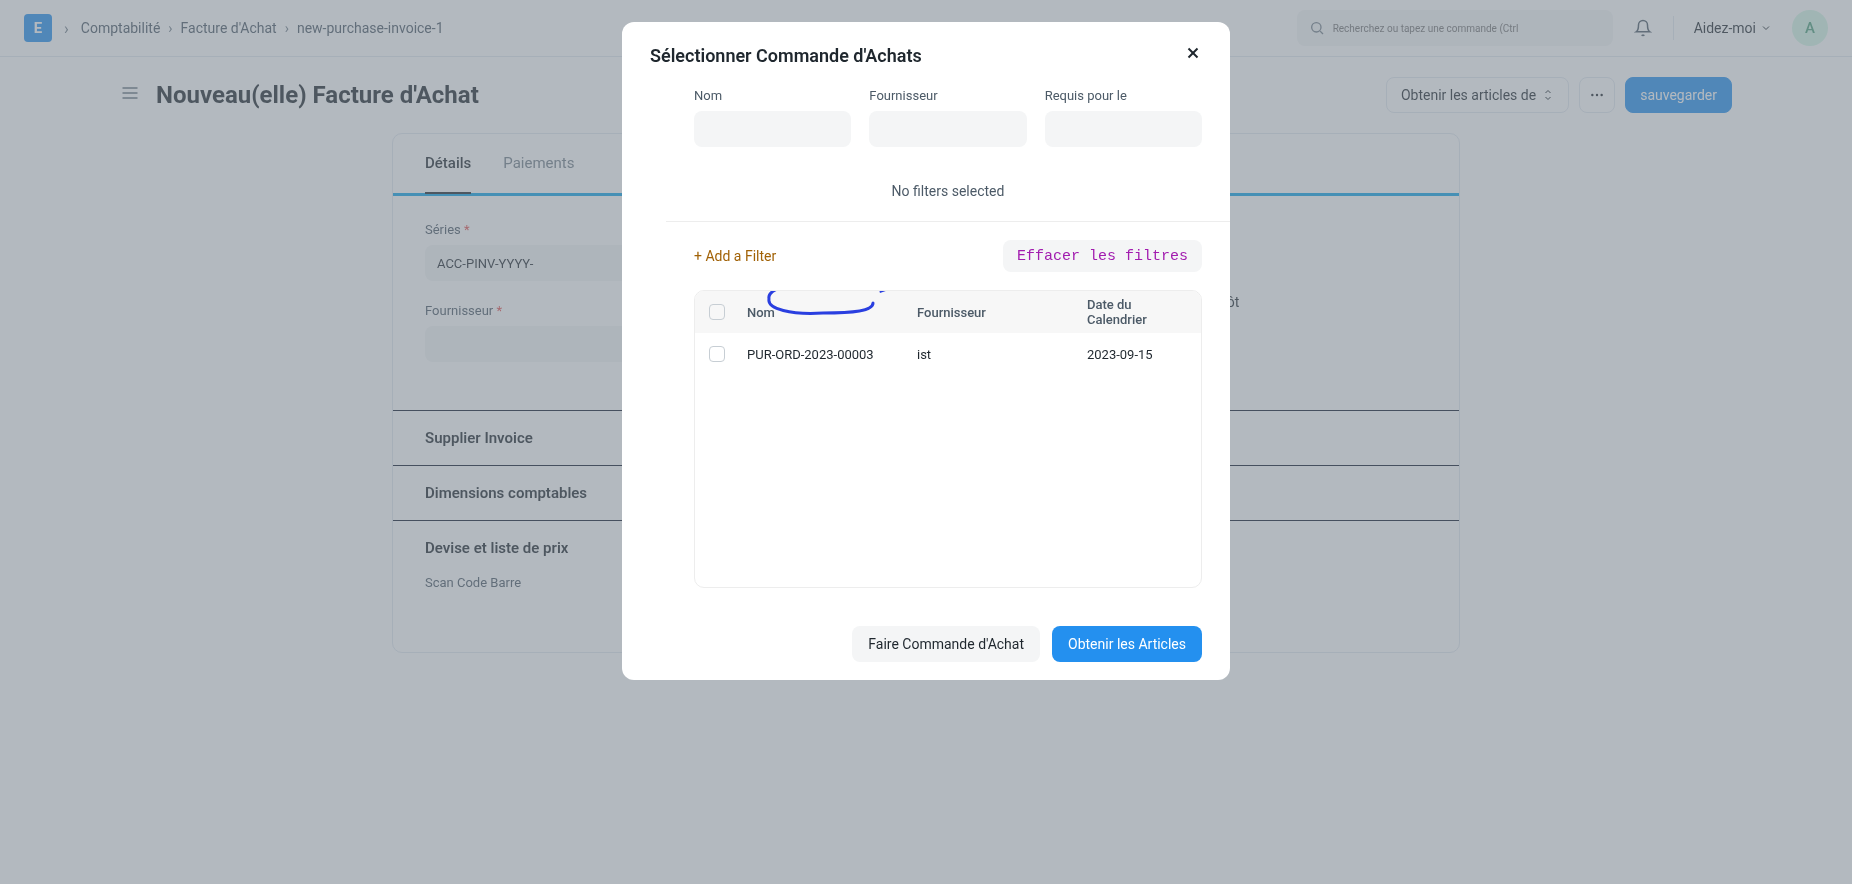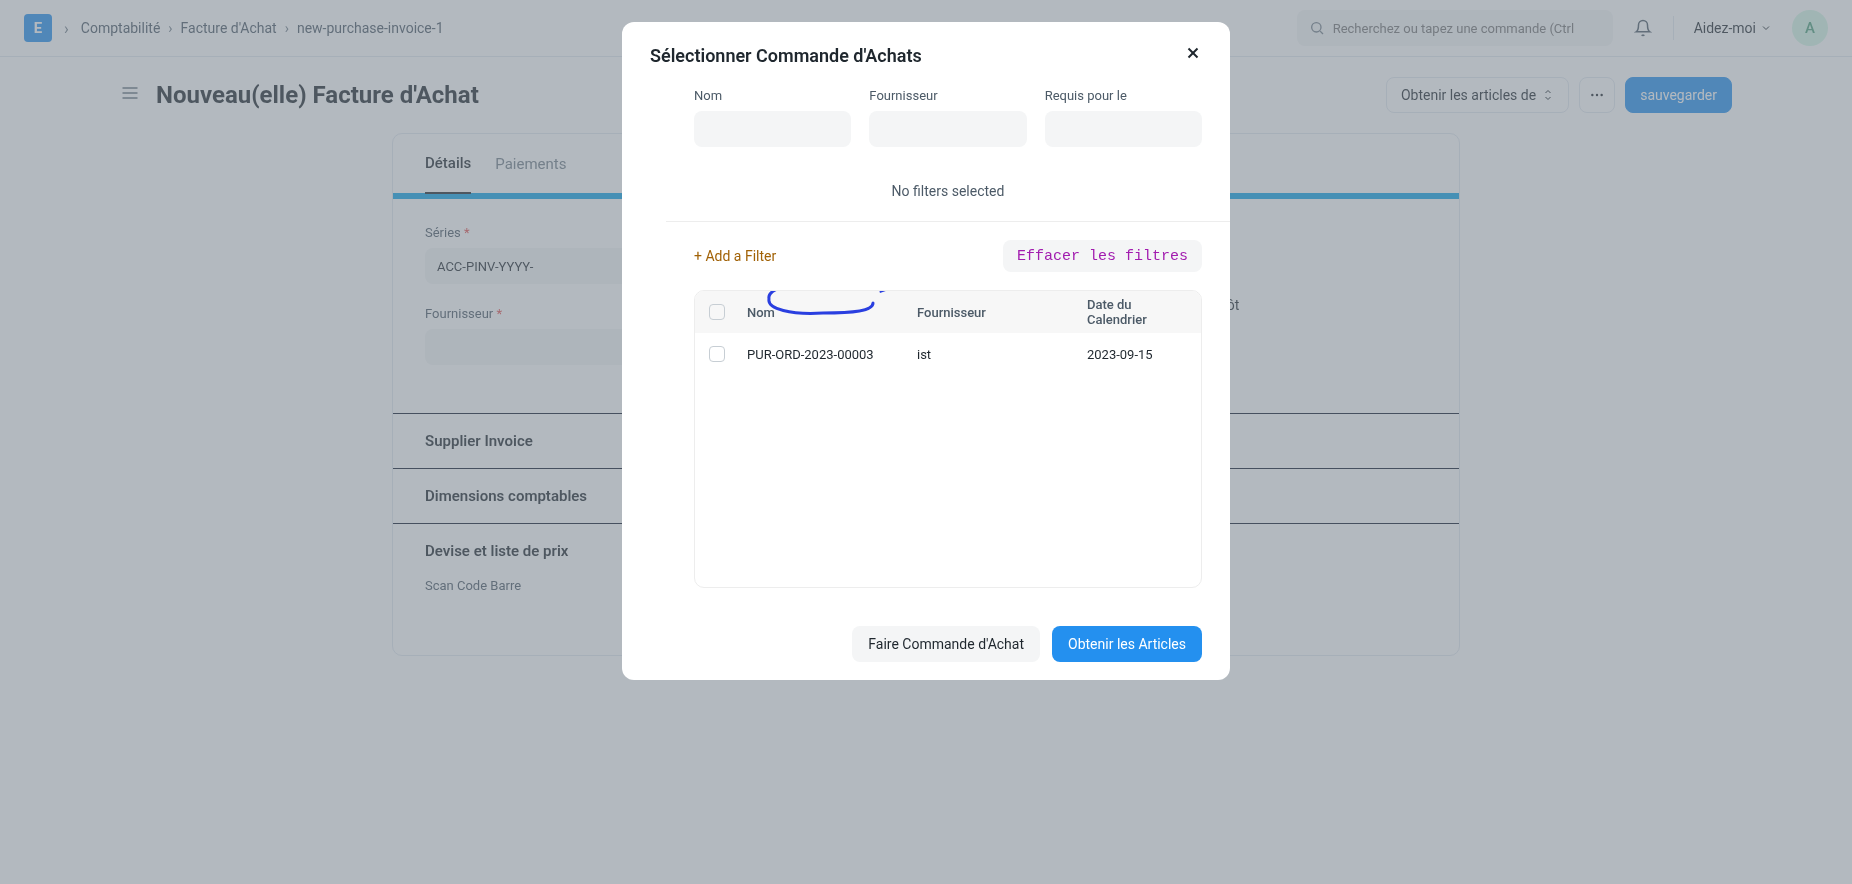--- a/index.html
+++ b/index.html
@@ -6,39 +6,39 @@
   body { background: #fff; color: #1f272e; overflow: hidden; width: 1852px; height: 884px; position: relative; }
   
   
   .topbar { height: 57px; display: flex; align-items: center; padding: 0 24px; border-bottom: 1px solid #e2e8f0; gap: 12px; }
   .logo { width: 28px; height: 28px; background: #2490ef; border-radius: 4px; color:#fff; display:flex;align-items:center;justify-content:center;font-weight:700;font-size:15px;}
   .breadcrumb { display:flex; align-items:center; gap:8px; color:#4c5a67; font-size:14px;}
   .breadcrumb span[data-bind] { cursor:pointer; }
   .bc-sep { color:#74808b; }
   .spacer { flex:1; }
   .searchwrap { position:relative; width:316px; }
-  .searchbar { width:100%; height:36px; background:#f4f5f6; border:none; border-radius:8px; padding:0 14px 0 36px; font-size:13px; color:#4c5a67;}
+  .searchbar { width:100%; height:36px; background:#f4f5f6; border:none; border-radius:8px; padding:0 14px 0 36px; font-size:10px; color:#4c5a67;}
   .searchwrap .sicon{position:absolute;left:12px;top:10px;color:#74808b;}
   .iconbtn { width:36px;height:36px;display:flex;align-items:center;justify-content:center;color:#4c5a67;border-radius:6px;}
   .help { display:flex;align-items:center;gap:4px;color:#1f272e;font-size:14px;padding:0 8px;cursor:pointer;}
   .avatar{width:36px;height:36px;border-radius:50%;background:#d4f7e6;color:#4c9f7c;display:flex;align-items:center;justify-content:center;font-size:15px;font-weight:500;}
   .divider{width:1px;height:24px;background:#e2e8f0;}
 
   
   .pagehead { display:flex;align-items:center;padding:20px 120px;gap:16px;}
   .menuicon{color:#74808b;cursor:pointer;}
   .pagetitle{font-size:24px;font-weight:700;color:#1f272e;}
   .actions{display:flex;gap:10px;align-items:center;}
   .btn{height:36px;padding:0 14px;border-radius:8px;font-size:14px;display:flex;align-items:center;gap:6px;cursor:pointer;border:1px solid #e2e8f0;background:#fff;color:#1f272e;}
   .btn.icon{padding:0;width:36px;justify-content:center;}
   .btn.primary{background:#2490ef;color:#fff;border-color:#2490ef;}
 
   
   .card{margin:0 392px 40px;border:1px solid #e2e8f0;border-radius:10px;}
-  .tabs{display:flex;gap:24px;padding:0 32px;border-bottom:6px solid #0ea5e9;align-items:center;}
+  .tabs{display:flex;gap:32px;padding:0 32px;border-bottom:3px solid #0ea5e9;}
   .tab{padding:20px 0;font-size:15px;color:#74808b;cursor:pointer;}
   .tab.active{color:#1f272e;font-weight:500;border-bottom:2px solid #1f272e;margin-bottom:-1px;}
   .formgrid{display:grid;grid-template-columns:1fr 1fr;gap:24px 48px;padding:26px 32px 48px;}
   .field label{font-size:13px;color:#4c5a67;display:block;margin-bottom:8px;}
   .req{color:#e24c4c;}
   .input{width:100%;height:36px;background:#f4f5f6;border:none;border-radius:8px;padding:0 12px;font-size:13px;color:#1f272e;}
   .checkrow{display:flex;align-items:center;gap:10px;margin-bottom:20px;}
   .checkbox{width:16px;height:16px;border:1.5px solid #c7ced4;border-radius:4px;}
   .checklabel{font-size:14px;color:#1f272e;}
   .section{padding:18px 32px;border-top:1px solid #0f172a;font-size:15px;font-weight:600;color:#1f272e;}

